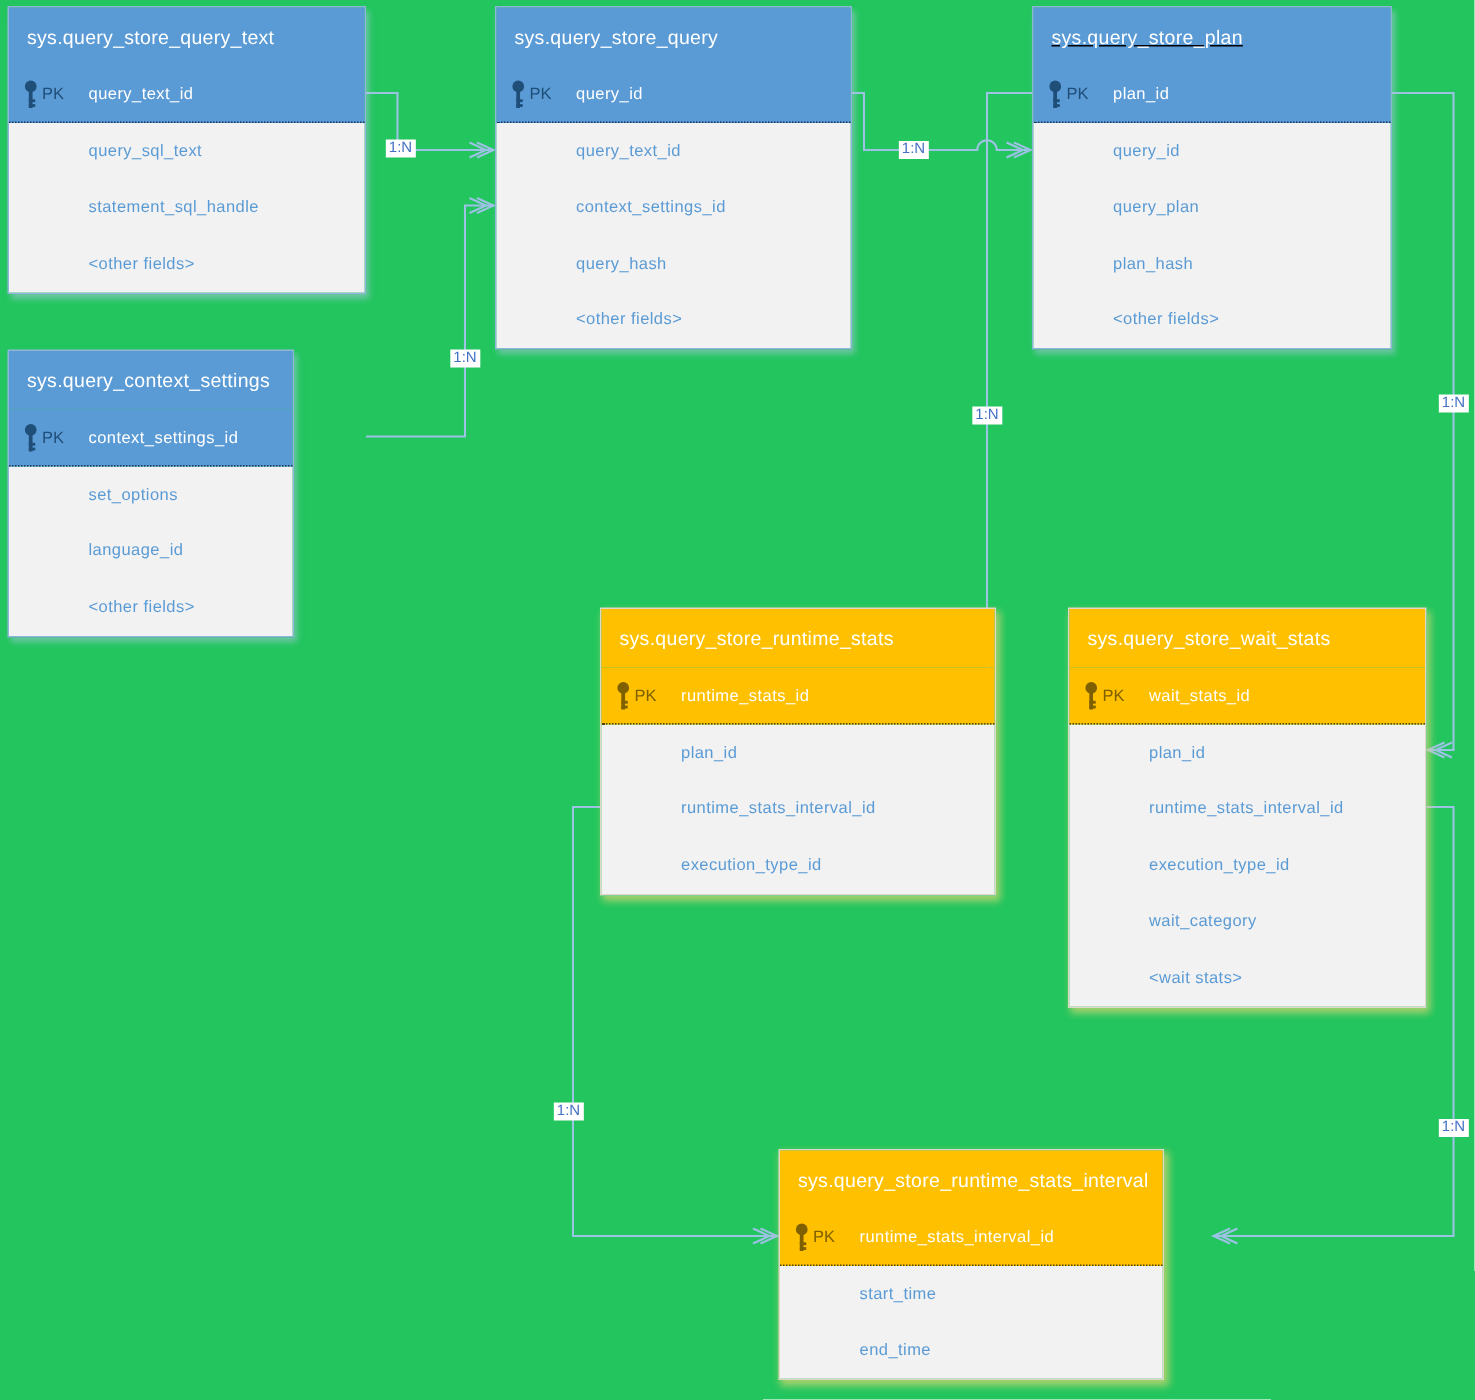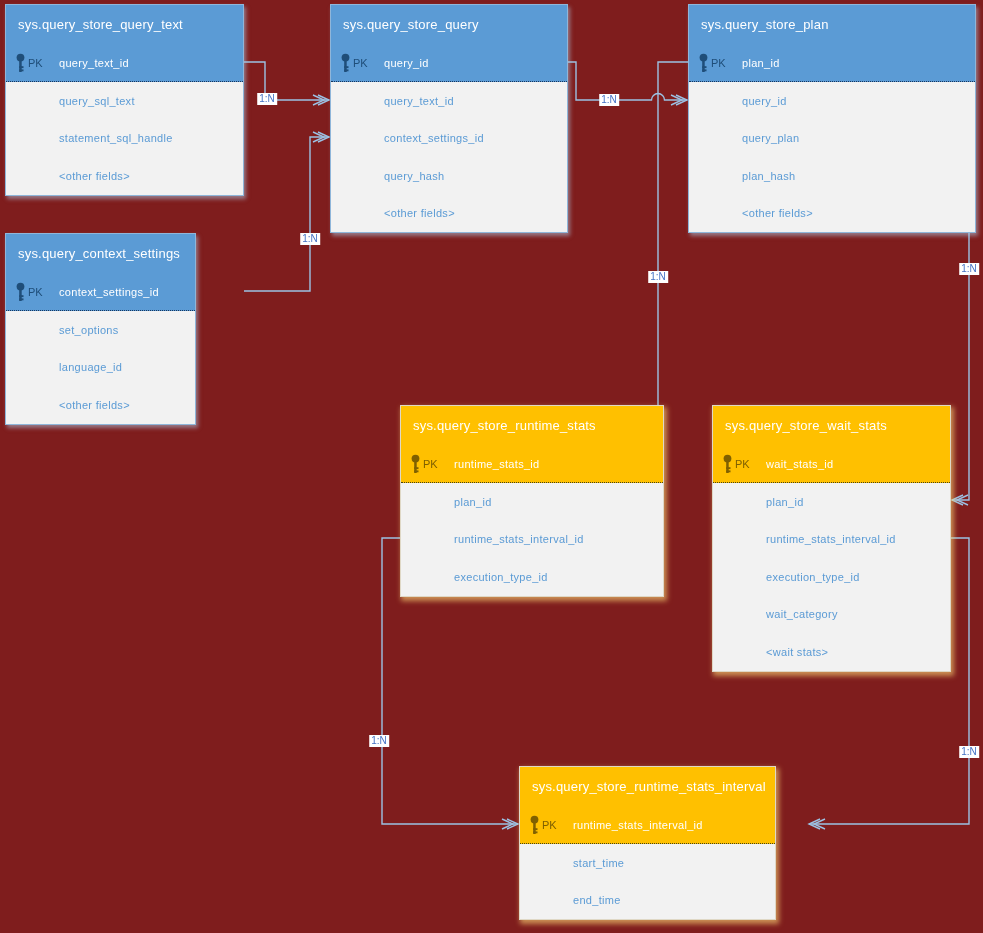--- a/index.html
+++ b/index.html
@@ -1,17 +1,17 @@
 <!DOCTYPE html>
 <html style="--c-blue: #5B9BD5; --c-orange: #FFC000; --c-field_text: #5B9BD5; --c-line: #9CC2E4; --c-cardinality_text: #4472C4; --c-pk_dark_blue: #1F4E79; --c-pk_dark_orange: #7F6000;"><head>
 <meta charset="utf-8">
 <style>
   html,body { margin:0; padding:0; background:#ffffff; }
   .canvas {
-    position:relative; width:983px; height:933px; background:#7f1d1d;
+    position:relative; width:983px; height:933px; background:#22c55e;
     font-family:"Liberation Sans", sans-serif; overflow:hidden;
   }
   svg.conn-layer { position:absolute; left:0; top:0; pointer-events:none; }
   .conn-line, .conn-arrow { stroke: var(--c-line, #9CC2E4); stroke-width:1.4; fill:none; }
 
   .entity { position:absolute; box-sizing:border-box; }
   .entity.blue   { border:1px solid #8FB6DA; box-shadow:2px 3px 4px rgba(173,198,224,0.55); }
   .entity.orange { border:1px solid #DFD8C6; box-shadow:2px 3px 5px 1px rgba(255,219,120,0.6); }
 
   .entity-header {
@@ -113,21 +113,21 @@
           <span class="row-field">context_settings_id</span>
         </div>
         <div class="field-row">
           <span class="row-field">query_hash</span>
         </div>
         <div class="field-row">
           <span class="row-field">&lt;other fields&gt;</span>
         </div>
       </div>
     </div>
-    <div class="entity blue" style="left: 688px; top: 4px; width: 288px;">
+    <div class="entity blue" style="left: 688px; top: 4px; width: 240px; text-decoration: underline;">
       <div class="entity-header">sys.query_store_plan</div>
       <div class="pk-row">
         <svg class="pk-key" viewBox="0 0 11 20">
           <circle cx="5.5" cy="4.6" r="3.9"></circle>
           <rect x="4.2" y="7.6" width="2.5" height="11.4"></rect>
           <rect x="4.2" y="13.2" width="4.3" height="1.9"></rect>
           <rect x="4.2" y="16.4" width="4.3" height="1.9"></rect>
         </svg>
         <span class="pk-label">PK</span>
         <span class="row-field">plan_id</span>

